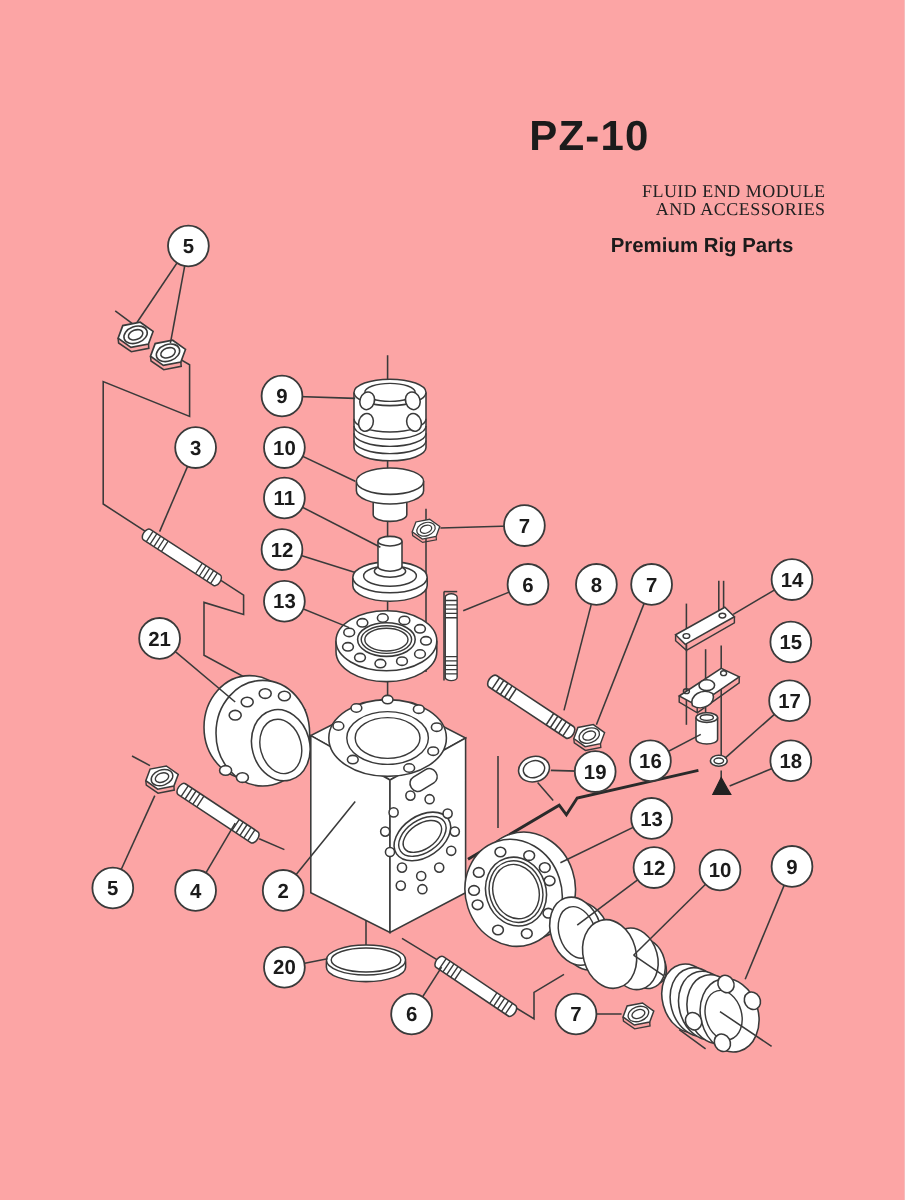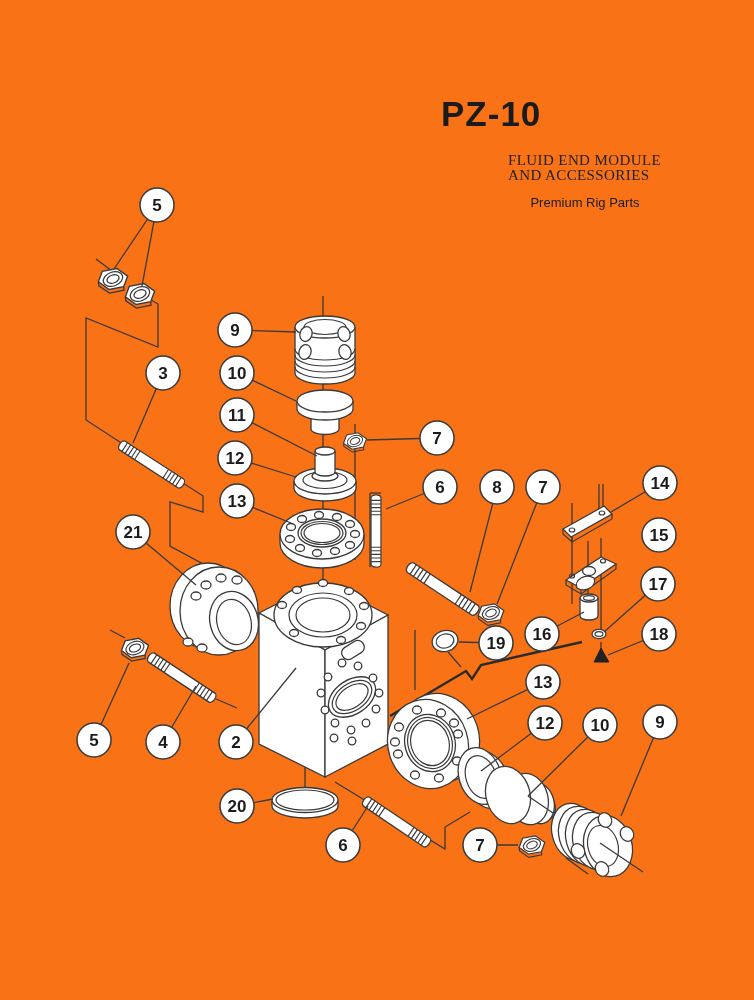--- a/index.html
+++ b/index.html
@@ -1,25 +1,25 @@
 <!DOCTYPE html>
 <html><head>
 <meta charset="utf-8">
 <style>
   html,body{margin:0;padding:0;background:#e8e8e8;}
-  .page{position:relative;width:754px;height:1000px;background:#f97316;overflow:hidden;
+  .page{position:relative;width:754px;height:1000px;background:#fca5a5;overflow:hidden;
         font-family:"Liberation Sans",sans-serif;color:#1c1c1c;}
   .models{position:absolute;left:441px;top:94px;width:236px;display:flex;
           justify-content:space-between;font-size:35px;font-weight:bold;
           letter-spacing:1px;color:#1b1b1b;}
-  .subtitle{position:absolute;left:508px;top:153px;width:180px;text-align:left;
+  .subtitle{position:absolute;left:508px;top:153px;width:180px;text-align:right;
             font-family:"Liberation Serif",serif;font-size:15px;line-height:15px;
             letter-spacing:0.4px;color:#222;}
   .tagline{position:absolute;left:495px;top:195px;width:180px;text-align:center;
-           font-size:13px;font-weight:normal;color:#1b1b1b;}
+           font-size:17px;font-weight:bold;color:#1b1b1b;}
   svg.diagram{position:absolute;left:0;top:0;}
   svg .ln{stroke:#3a3a3a;stroke-width:1.3;fill:none;}
   svg .hv{stroke:#2a2a2a;stroke-width:2.4;fill:none;}
   svg .pt{stroke:#3a3a3a;stroke-width:1.3;fill:#ffffff;}
   svg .nf{stroke:#3a3a3a;stroke-width:1.2;fill:none;}
 </style>
 </head>
 <body>
 
 <div class="page">

